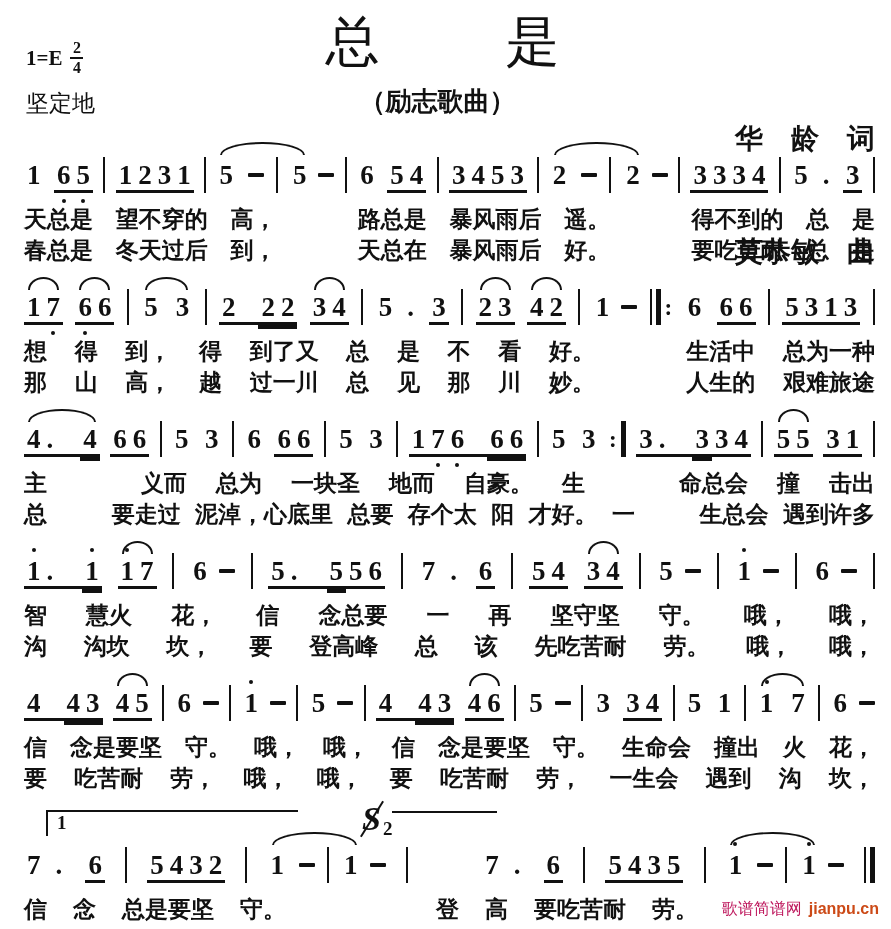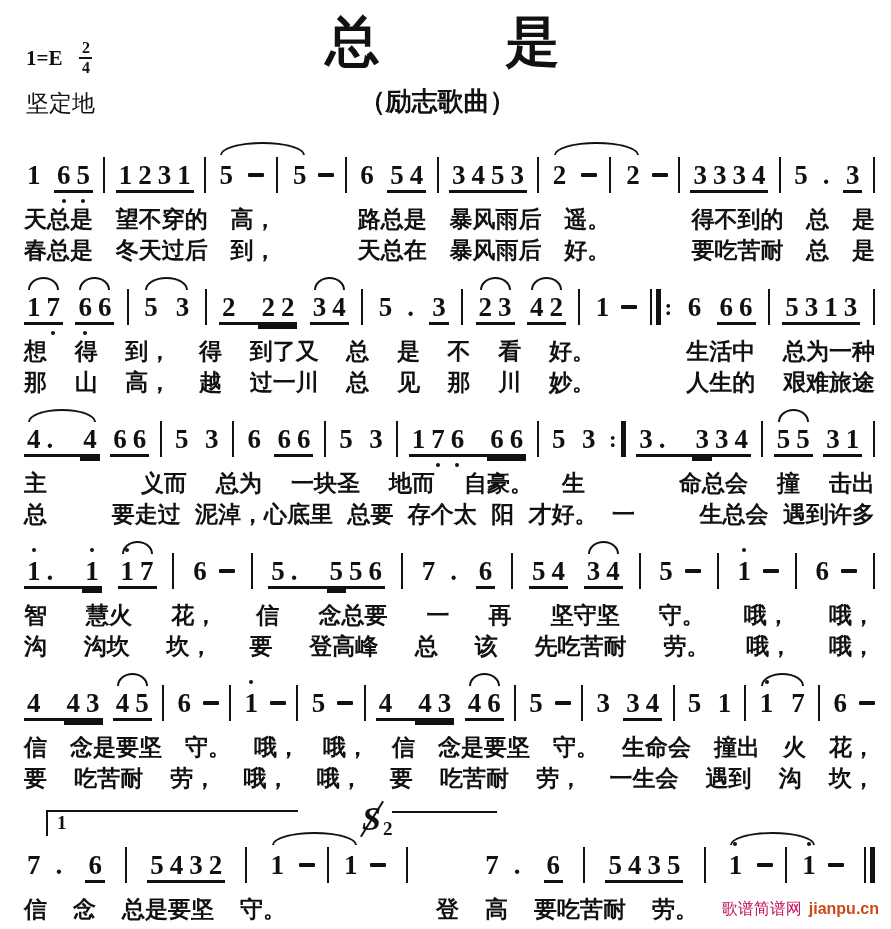--- a/index.html
+++ b/index.html
@@ -1,25 +1,25 @@
 <!DOCTYPE html>
 <html><head>
 <meta charset="utf-8">
 <style>
   html,body{margin:0;padding:0;background:#fff;}
   .sheet{position:relative;width:891px;height:929px;background:#fff;color:#111;
          font-family:"Liberation Serif","DejaVu Serif",serif;overflow:hidden;}
   
   .hdr{position:relative;height:146px;}
   .title{position:absolute;left:0;right:0;top:6px;margin:0;text-align:center;
-         font-size:54px;font-weight:bold;letter-spacing:6px;white-space:pre;}
+         font-size:54px;font-weight:normal;letter-spacing:6px;white-space:pre;}
   .subtitle{position:absolute;left:0;right:16px;top:84px;text-align:center;
             font-size:26px;font-weight:bold;}
   .meta-left{position:absolute;left:26px;top:40px;}
-  .keysig{display:flex;align-items:center;gap:17px;font-size:21px;font-weight:bold;}
+  .keysig{display:flex;align-items:center;gap:8px;font-size:21px;font-weight:bold;}
   .frac{display:inline-flex;flex-direction:column;align-items:center;line-height:1;
         font-size:16px;font-weight:bold;}
   .frac-bar{width:13px;height:2px;background:#111;margin:1px 0;}
   .tempo{margin-top:12px;font-size:23px;font-weight:normal;font-family:"Liberation Sans",sans-serif;}
   .credits{position:absolute;right:16px;top:44px;text-align:right;font-size:28px;
            font-weight:bold;line-height:1.35;white-space:pre;font-family:"Liberation Sans",sans-serif;}
   
   #score{padding:0 16px 0 24px;}
   .line{position:relative;margin-bottom:12px;}
   .line6{padding-top:30px;}
@@ -79,20 +79,24 @@
       <div class="keysig">
         <span>1=E</span>
         <span class="frac">
           <span>2</span>
           <span class="frac-bar"></span>
           <span>4</span>
         </span>
       </div>
       <div class="tempo">坚定地</div>
     </div>
+    <div class="credits">
+      <div>华　龄　词</div>
+      <div>莫恭敏　曲</div>
+    </div>
   </div>
 
   <div id="score">
       <div class="line">
         <div class="noterow">
           <span class="note"><span class="nv">1</span></span>
           <span class="bgroup">
             <span class="note u1"><span class="nv">6</span><span class="dot-lo"></span></span>
             <span class="note u1"><span class="nv">5</span><span class="dot-lo"></span></span>
           </span>

